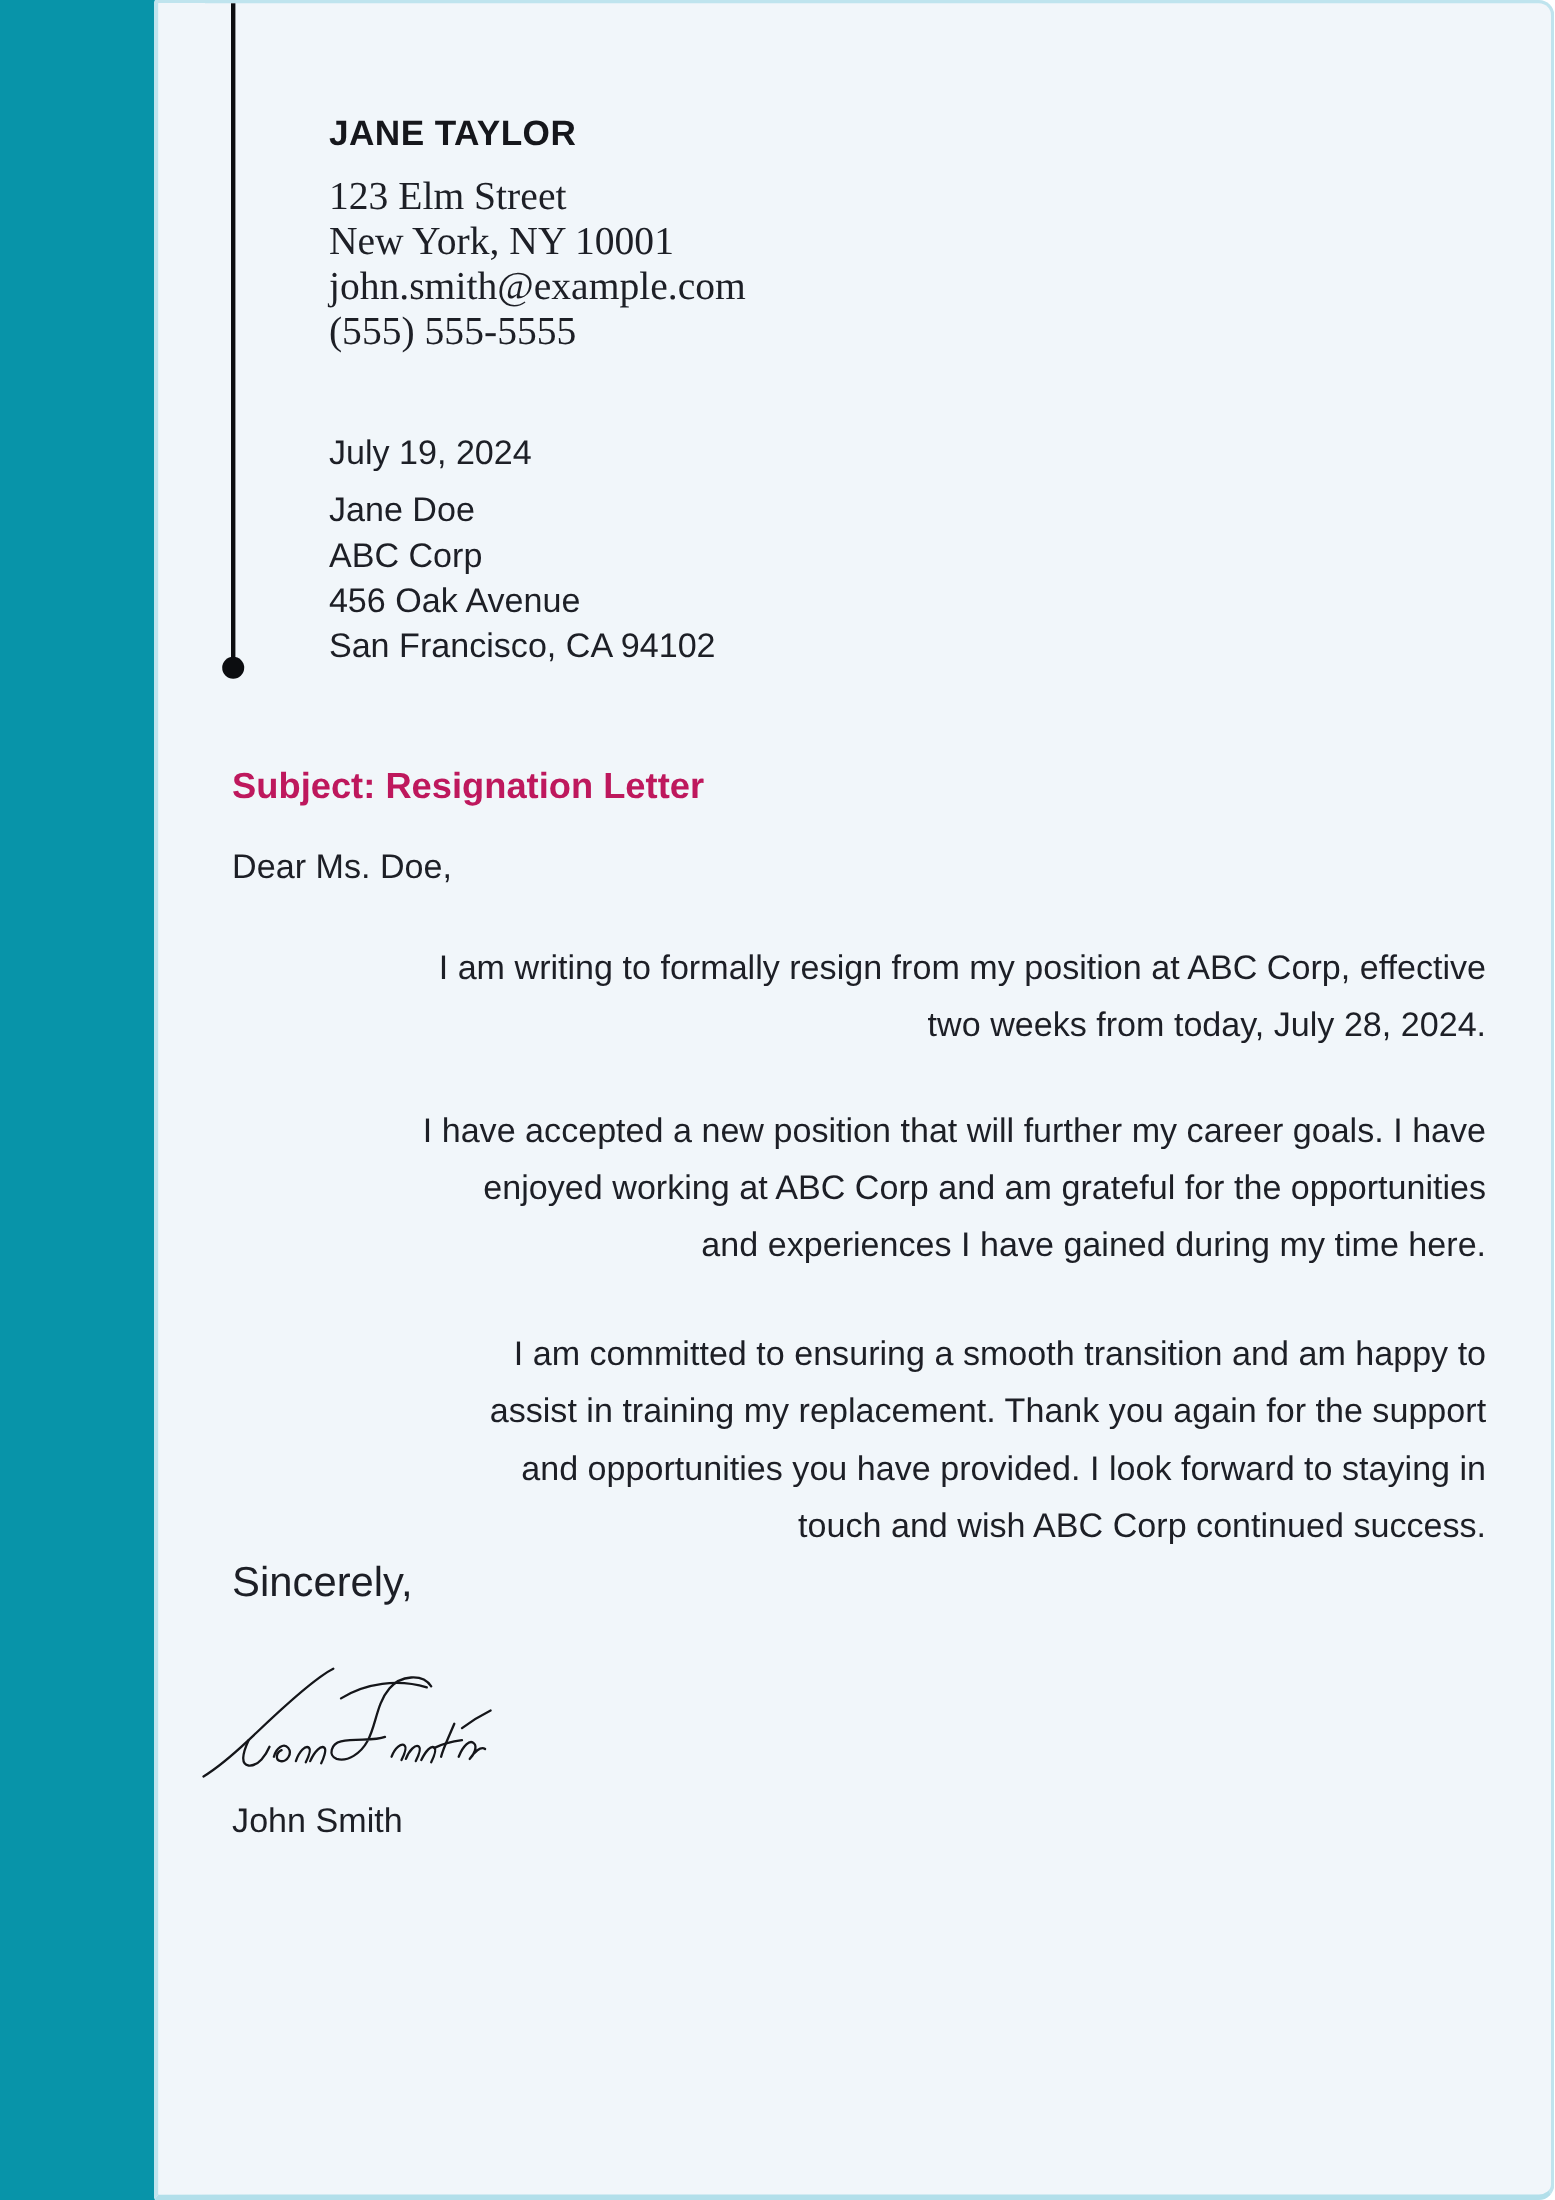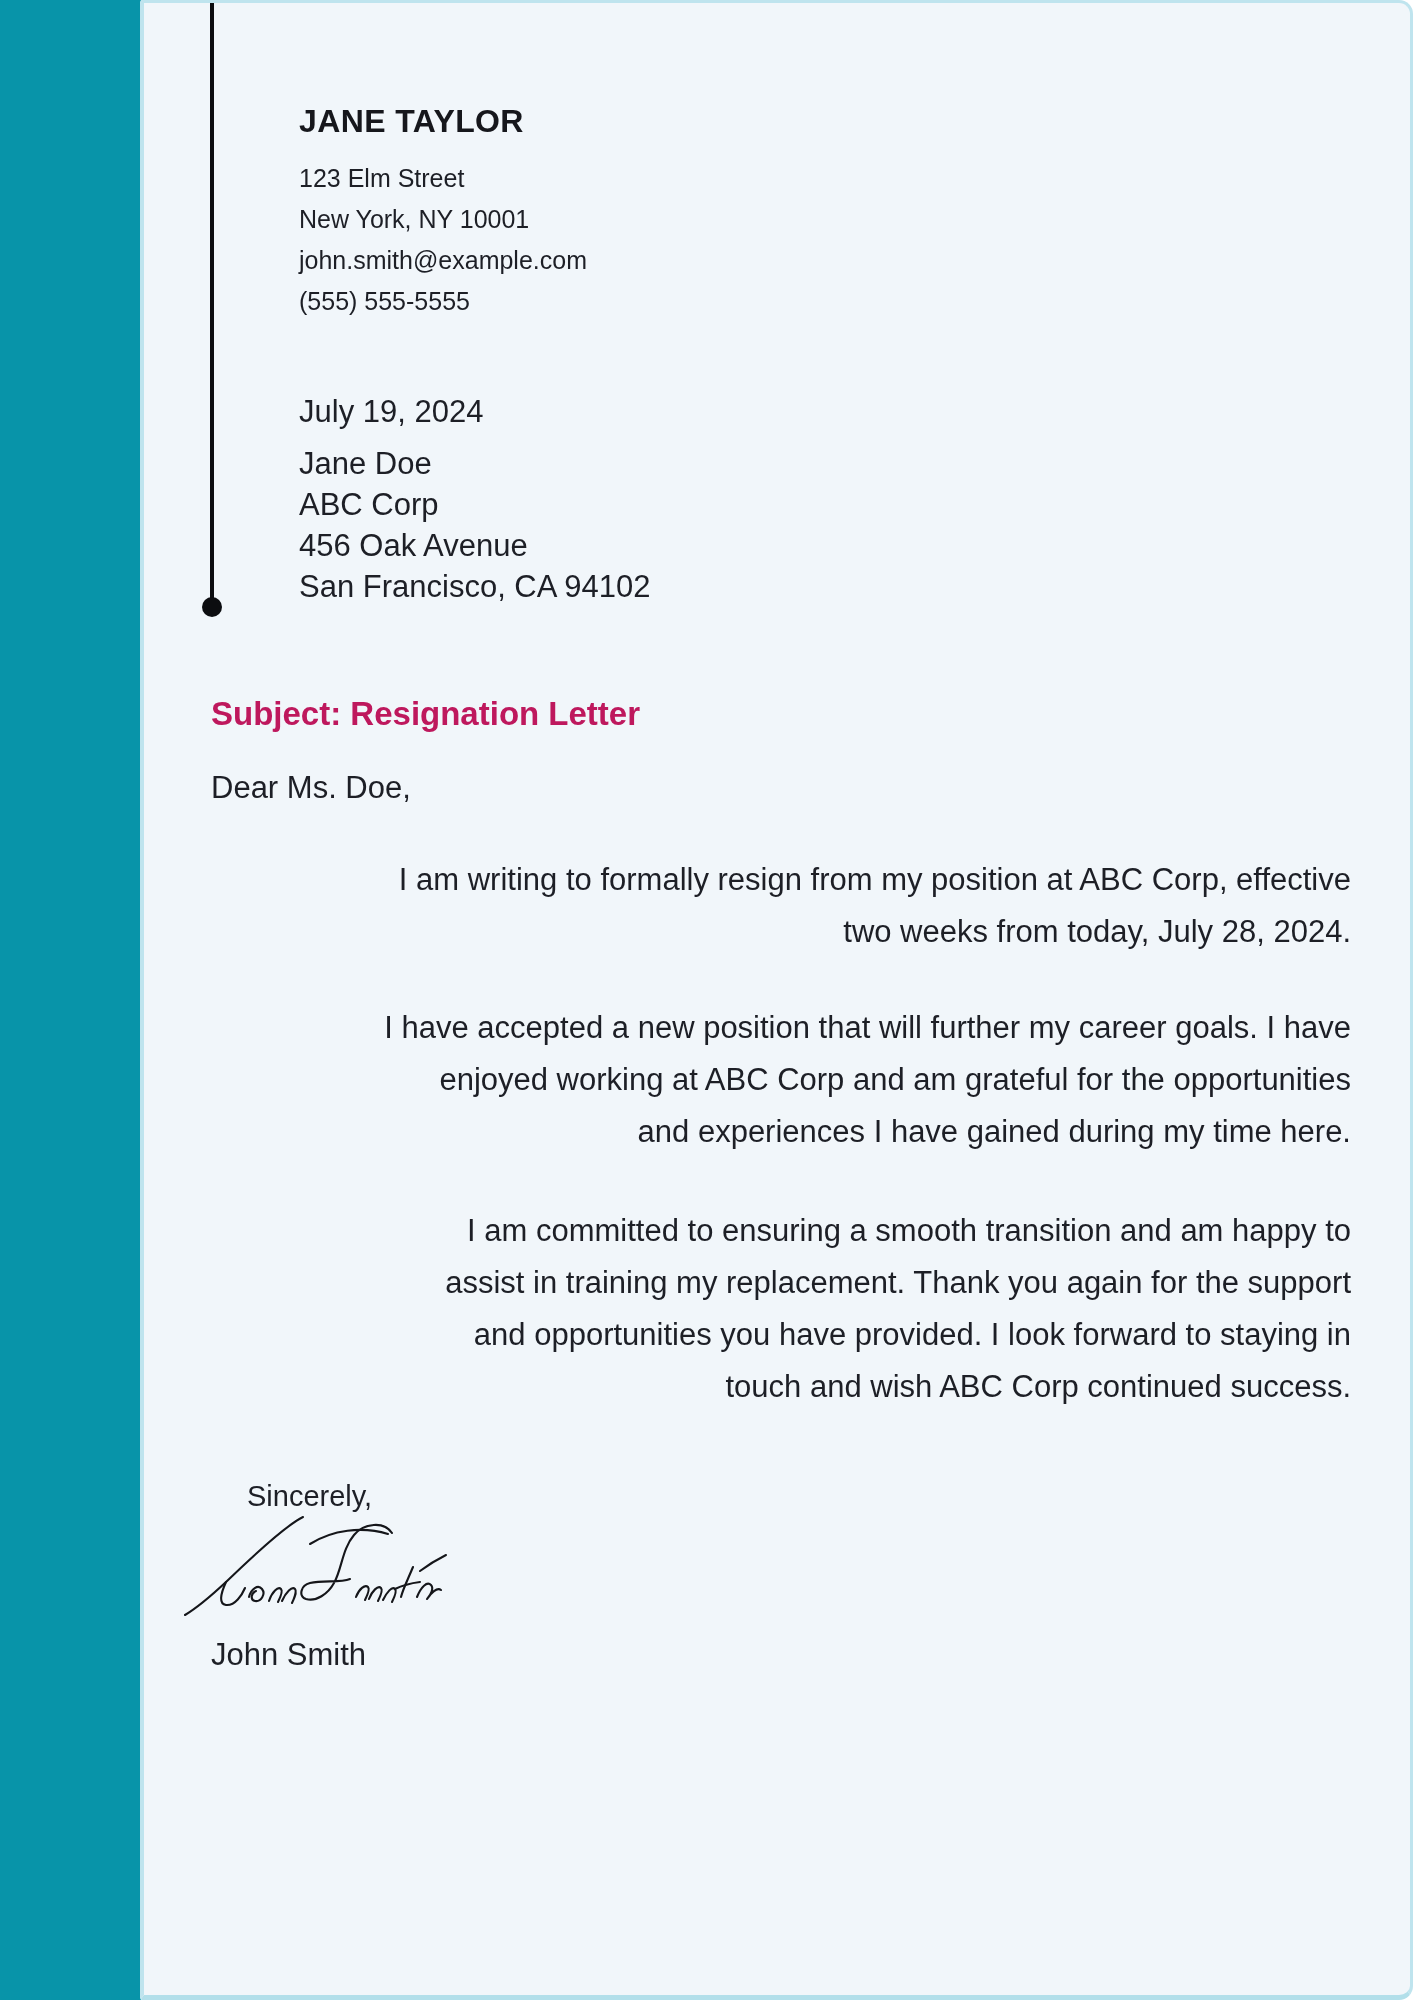--- a/index.html
+++ b/index.html
@@ -57,21 +57,21 @@
   }
 
   .sender-name {
     left: 299px; top: 103px;
     font-size: 32px; font-weight: 700;
     letter-spacing: 0.4px;
     color: #16171c;
   }
   .sender-address {
     left: 299px; top: 158px;
-    font-size: 25px; line-height: 41px;
+    font-size: 36px; line-height: 41px; font-family: Liberation Serif, serif;
   }
   .letter-date {
     left: 299px; top: 362px;
     font-size: 31px; line-height: 41px; margin-top: 29px;
   }
   .recipient-address {
     left: 299px; top: 443px;
     font-size: 31px; line-height: 41px;
   }
 
@@ -88,22 +88,22 @@
     left: 211px;
     font-size: 31px; line-height: 52px;
     width: 1140px;
     text-align: right;
   }
   .para-1 { top: 854px; }
   .para-2 { top: 1002px; }
   .para-3 { top: 1205px; }
 
   .closing {
-    left: 211px; top: 1470px;
-    font-size: 29px; line-height: 52px; margin-left: 36px;
+    left: 211px; top: 1413px;
+    font-size: 38px; line-height: 52px;
   }
   .signature-svg {
     position: absolute;
     left: 182px; top: 1508px;
     width: 292px; height: 110px;
   }
   .signature-name {
     left: 211px; top: 1629px;
     font-size: 31px; line-height: 52px;
   }

